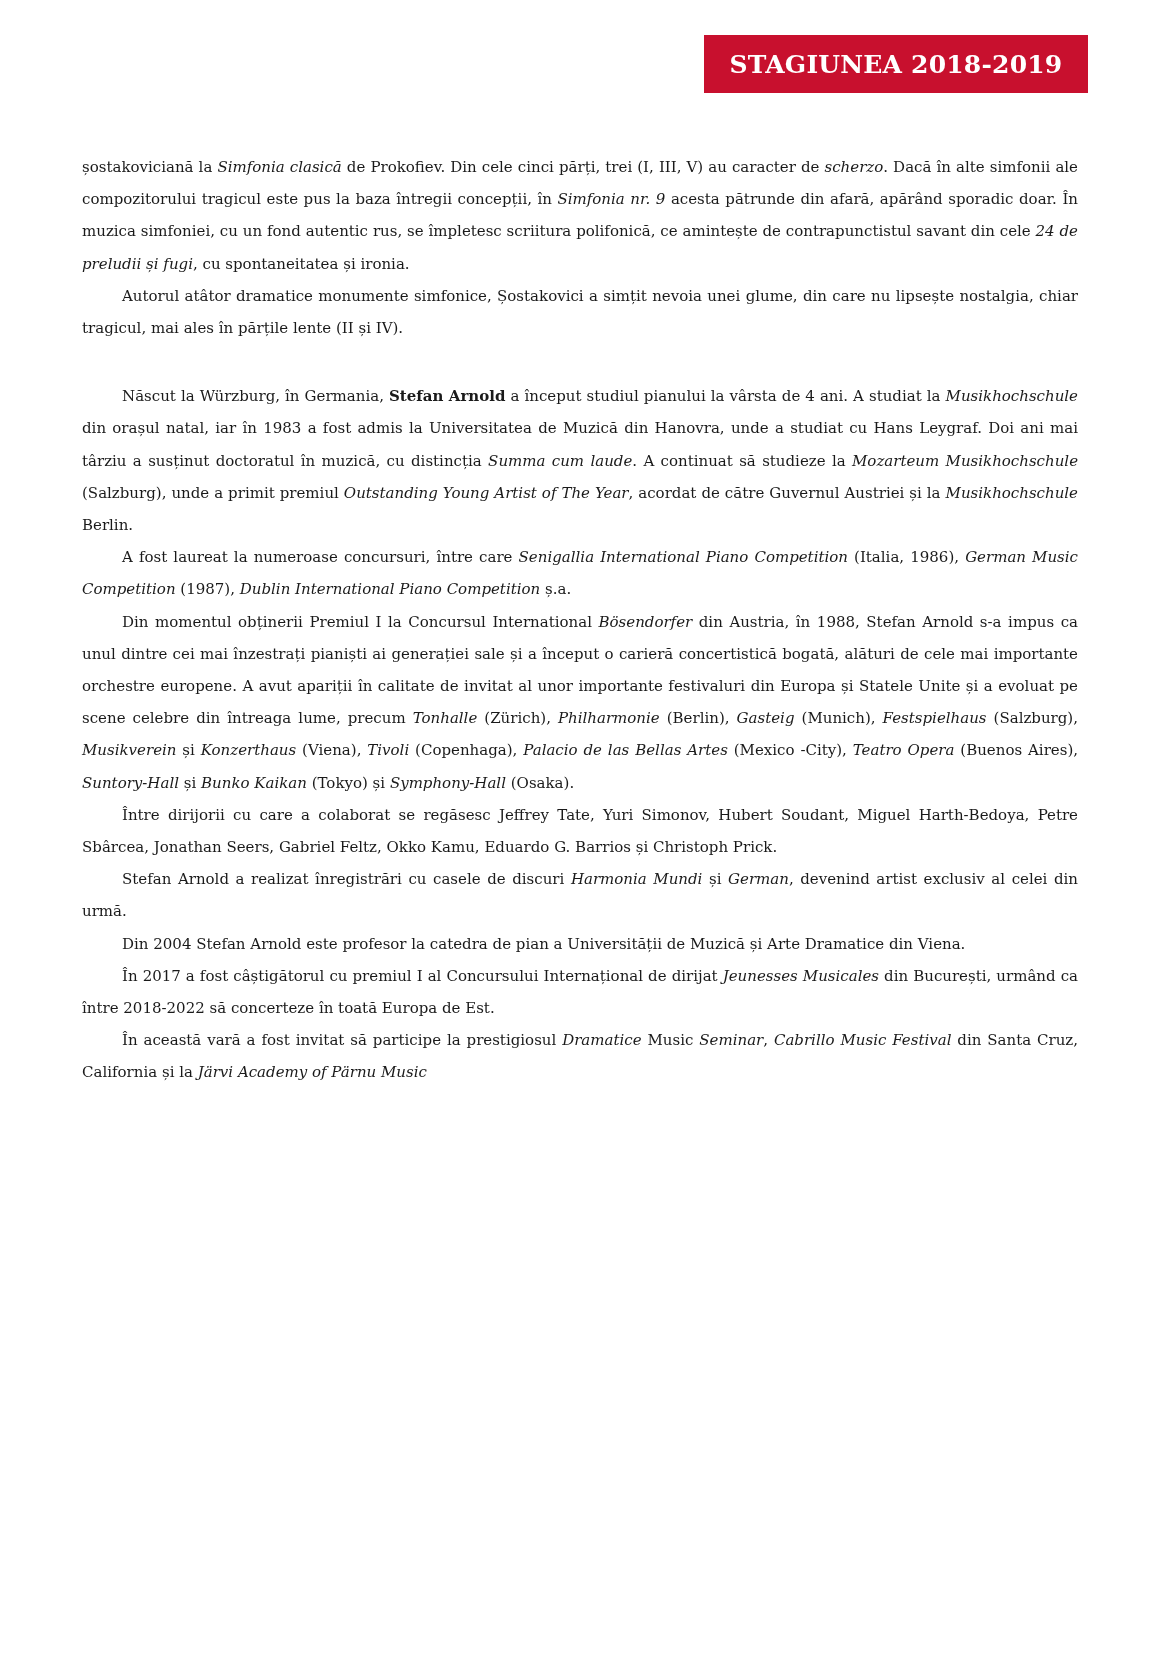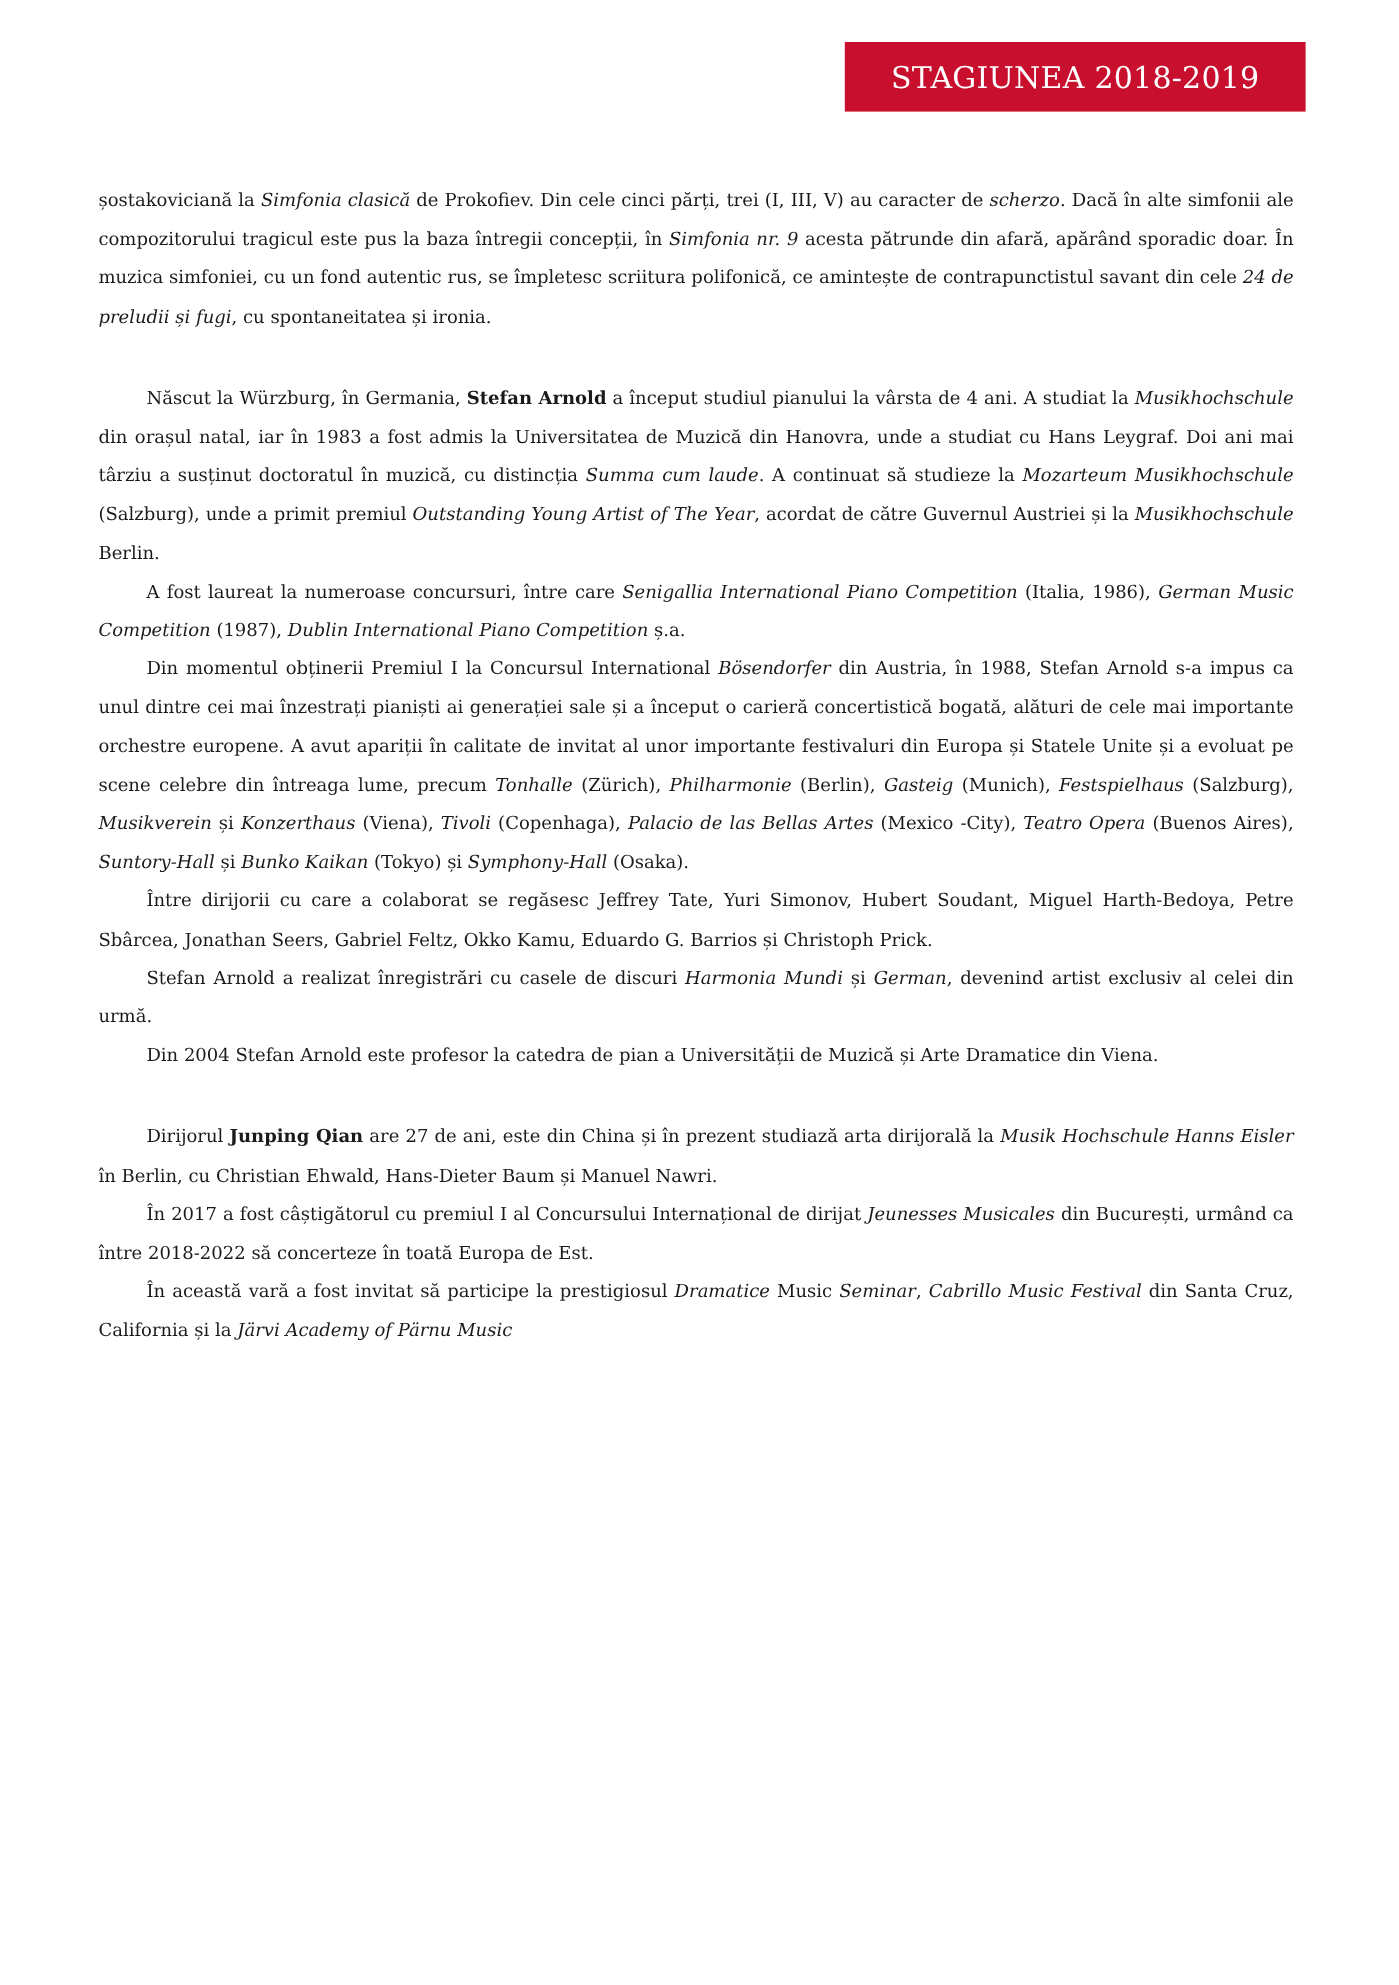--- a/index.html
+++ b/index.html
@@ -1,20 +1,20 @@
 <!DOCTYPE html>
 <html><head>
 <meta charset="utf-8">
 <style>
   html, body { margin: 0; padding: 0; background: #ffffff; }
   body { width: 1166px; height: 1654px; position: relative; overflow: hidden; }
   .header-badge {
     position: absolute; left: 704px; top: 35px; width: 384px; height: 58px;
     background: #c8102e; color: #ffffff;
-    font-family: "DejaVu Serif", serif; font-weight: normal; font-size: 25px;
+    font-family: "DejaVu Serif", serif; font-weight: bold; font-size: 25px;
     display: flex; align-items: center; justify-content: center; letter-spacing: 0.2px;
   }
   .content {
     position: absolute; left: 82px; top: 151px; width: 996px;
     font-family: "DejaVu Serif", serif; font-size: 15px; line-height: 32.2px;
     color: #1a1a1a; text-align: justify;
   }
   .content p { margin: 0; text-indent: 40px; }
   .content p.noindent { text-indent: 0; }
   .content p.gap { margin-top: 36px; }
@@ -23,22 +23,22 @@
 </style>
 </head>
 <body>
 
 <div class="header-badge">
   <span>STAGIUNEA 2018-2019</span>
 </div>
 
 <div class="content" id="body">
     <p class="noindent"><span>șostakoviciană la </span><i>Simfonia clasică</i><span> de Prokofiev. Din cele cinci părți, trei (I, III, V) au caracter de </span><i>scherzo</i><span>. Dacă în alte simfonii ale compozitorului tragicul este pus la baza întregii concepții, în </span><i>Simfonia nr. 9</i><span> acesta pătrunde din afară, apărând sporadic doar. În muzica simfoniei, cu un fond autentic rus, se împletesc scriitura polifonică, ce amintește de contrapunctistul savant din cele </span><i>24 de preludii și fugi</i><span>, cu spontaneitatea și ironia.</span></p>
+    <p><span>Autorul atâtor dramatice monumente simfonice, Șostakovici a simțit nevoia unei glume, din care nu lipsește nostalgia, chiar tragicul, mai ales în părțile lente (II și IV).</span></p>
     <p class="gap"><span>Născut la Würzburg, în Germania, </span><b>Stefan Arnold</b><span> a început studiul pianului la vârsta de 4 ani. A studiat la </span><i>Musikhochschule</i><span> din orașul natal, iar în 1983 a fost admis la Universitatea de Muzică din Hanovra, unde a studiat cu Hans Leygraf. Doi ani mai târziu a susținut doctoratul în muzică, cu distincția </span><i>Summa cum laude</i><span>. A continuat să studieze la </span><i>Mozarteum Musikhochschule</i><span> (Salzburg), unde a primit premiul </span><i>Outstanding Young Artist of The Year</i><span>, acordat de către Guvernul Austriei și la </span><i>Musikhochschule</i><span> Berlin.</span></p>
     <p><span>A fost laureat la numeroase concursuri, între care </span><i>Senigallia International Piano Competition</i><span> (Italia, 1986), </span><i>German Music Competition</i><span> (1987), </span><i>Dublin International Piano Competition</i><span> ș.a.</span></p>
     <p><span>Din momentul obținerii Premiul I la Concursul International </span><i>Bösendorfer</i><span> din Austria, în 1988, Stefan Arnold s-a impus ca unul dintre cei mai înzestrați pianiști ai generației sale și a început o carieră concertistică bogată, alături de cele mai importante orchestre europene. A avut apariții în calitate de invitat al unor importante festivaluri din Europa și Statele Unite și a evoluat pe scene celebre din întreaga lume, precum </span><i>Tonhalle</i><span> (Zürich), </span><i>Philharmonie</i><span> (Berlin), </span><i>Gasteig</i><span> (Munich), </span><i>Festspielhaus</i><span> (Salzburg), </span><i>Musikverein</i><span> și </span><i>Konzerthaus</i><span> (Viena), </span><i>Tivoli</i><span> (Copenhaga), </span><i>Palacio de las Bellas Artes</i><span> (Mexico -City), </span><i>Teatro Opera</i><span> (Buenos Aires), </span><i>Suntory-Hall</i><span> și </span><i>Bunko Kaikan</i><span> (Tokyo) și </span><i>Symphony-Hall</i><span> (Osaka).</span></p>
     <p><span>Între dirijorii cu care a colaborat se regăsesc Jeffrey Tate, Yuri Simonov, Hubert Soudant, Miguel Harth-Bedoya, Petre Sbârcea, Jonathan Seers, Gabriel Feltz, Okko Kamu, Eduardo G. Barrios și Christoph Prick.</span></p>
     <p><span>Stefan Arnold a realizat înregistrări cu casele de discuri </span><i>Harmonia Mundi</i><span> și </span><i>German</i><span>, devenind artist exclusiv al celei din urmă.</span></p>
     <p><span>Din 2004 Stefan Arnold este profesor la catedra de pian a Universității de Muzică și Arte Dramatice din Viena.</span></p>
-    <p class="gap"><span>Dirijorul </span><b>Junping Qian</b><span> are 27 de ani, este din China și în prezent studiază arta dirijorală la </span><i>Musik Hochschule Hanns Eisler</i><span> în Berlin, cu Christian Ehwald, Hans-Dieter Baum și Manuel Nawri.</span></p>
     <p><span>În 2017 a fost câștigătorul cu premiul I al Concursului Internațional de dirijat </span><i>Jeunesses Musicales</i><span> din București, urmând ca între 2018-2022 să concerteze în toată Europa de Est.</span></p>
     <p><span>În această vară a fost invitat să participe la prestigiosul </span><i>Dramatice</i><span> Music </span><i>Seminar</i><span>, </span><i>Cabrillo Music Festival</i><span> din Santa Cruz, California și la </span><i>Järvi Academy of Pärnu Music</i></p>
   </div>
 
 </body></html>

